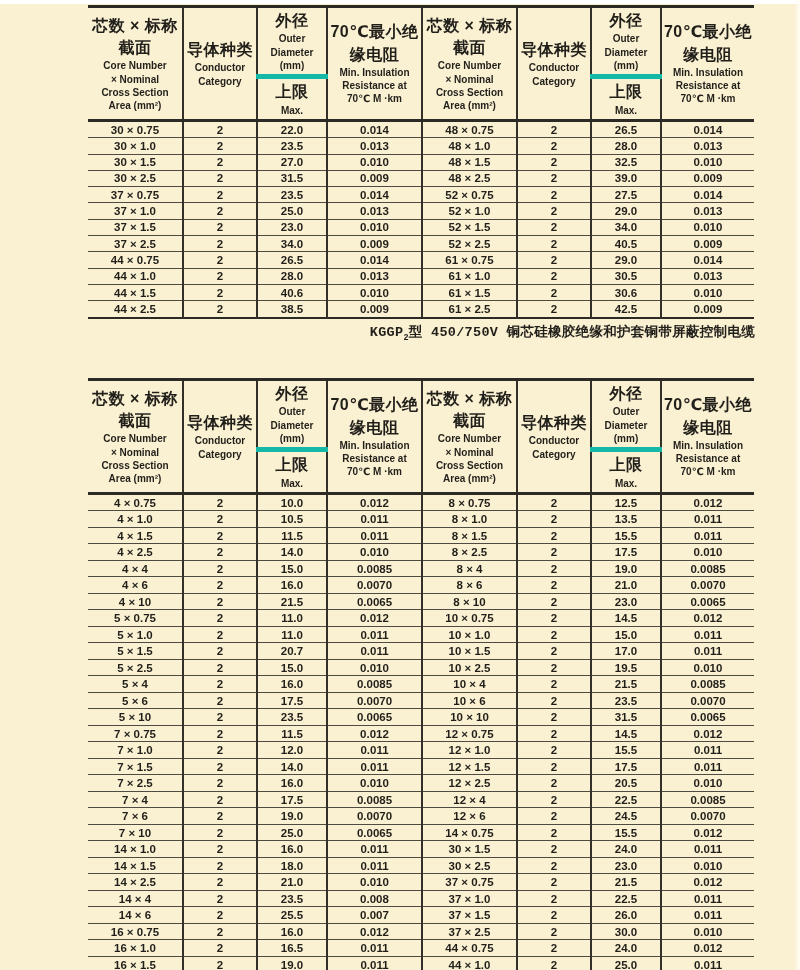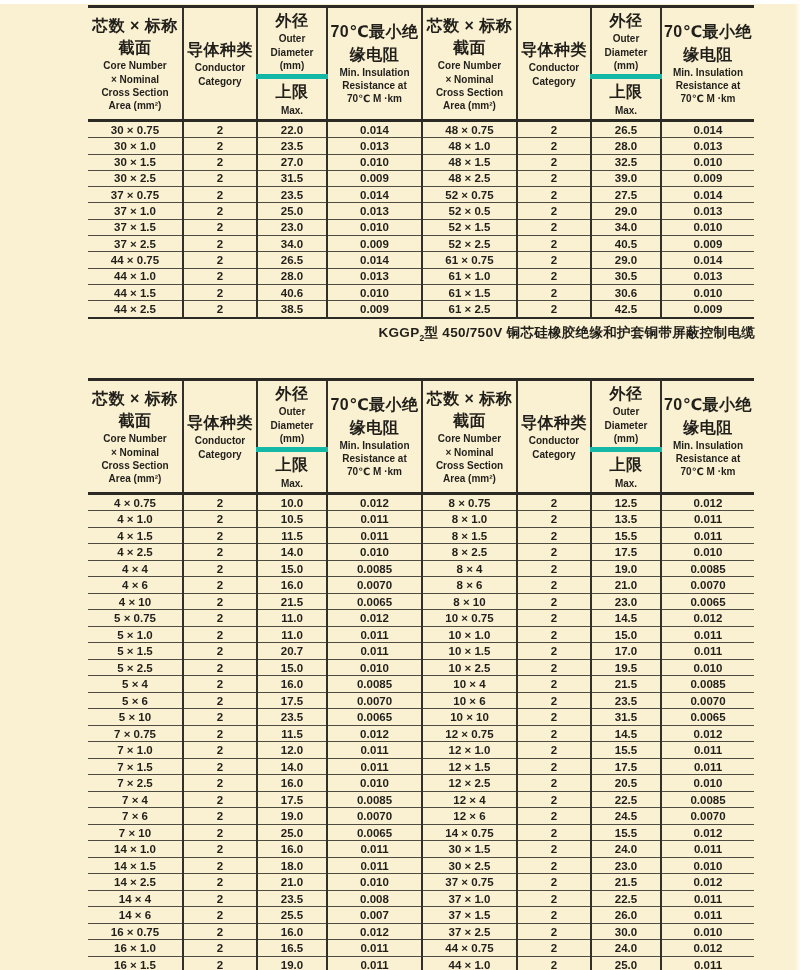--- a/index.html
+++ b/index.html
@@ -49,21 +49,21 @@
     font-weight:600;
     text-align:center;
     vertical-align:middle;
     border-bottom:1px solid #4e4b42;
   }
   tbody td.c1,tbody td.c2,tbody td.c3{border-right:2px solid #33302a;}
   #table-top tbody td{height:15.3px;}
   #table-bottom tbody td{height:15.5px;}
 
   .heading{position:absolute;top:323px;right:45px;text-align:right;}
-  .h-zh{font-size:13.5px;font-weight:700;line-height:1.45;letter-spacing:.3px;}
+  .h-zh{font-size:13.5px;font-weight:700;line-height:1.45;letter-spacing:.3px;font-family:Liberation Mono, monospace;}
   .h-en{font-size:12.5px;font-weight:700;line-height:1.4;}
   .heading sub{font-size:8.5px;vertical-align:sub;font-weight:700;}
 </style>
 </head>
 <body>
 
 <div class="page-top-edge"></div>
 <div class="page-right-edge"></div>
 
 <section class="table-block" id="table-top">
@@ -253,21 +253,21 @@
           <td class="c3">39.0</td>
           <td class="c4">0.009</td>
         </tr>
         <tr>
           <td class="c1">52 × 0.75</td>
           <td class="c2">2</td>
           <td class="c3">27.5</td>
           <td class="c4">0.014</td>
         </tr>
         <tr>
-          <td class="c1">52 × 0.5</td>
+          <td class="c1">52 × 1.0</td>
           <td class="c2">2</td>
           <td class="c3">29.0</td>
           <td class="c4">0.013</td>
         </tr>
         <tr>
           <td class="c1">52 × 1.5</td>
           <td class="c2">2</td>
           <td class="c3">34.0</td>
           <td class="c4">0.010</td>
         </tr>

